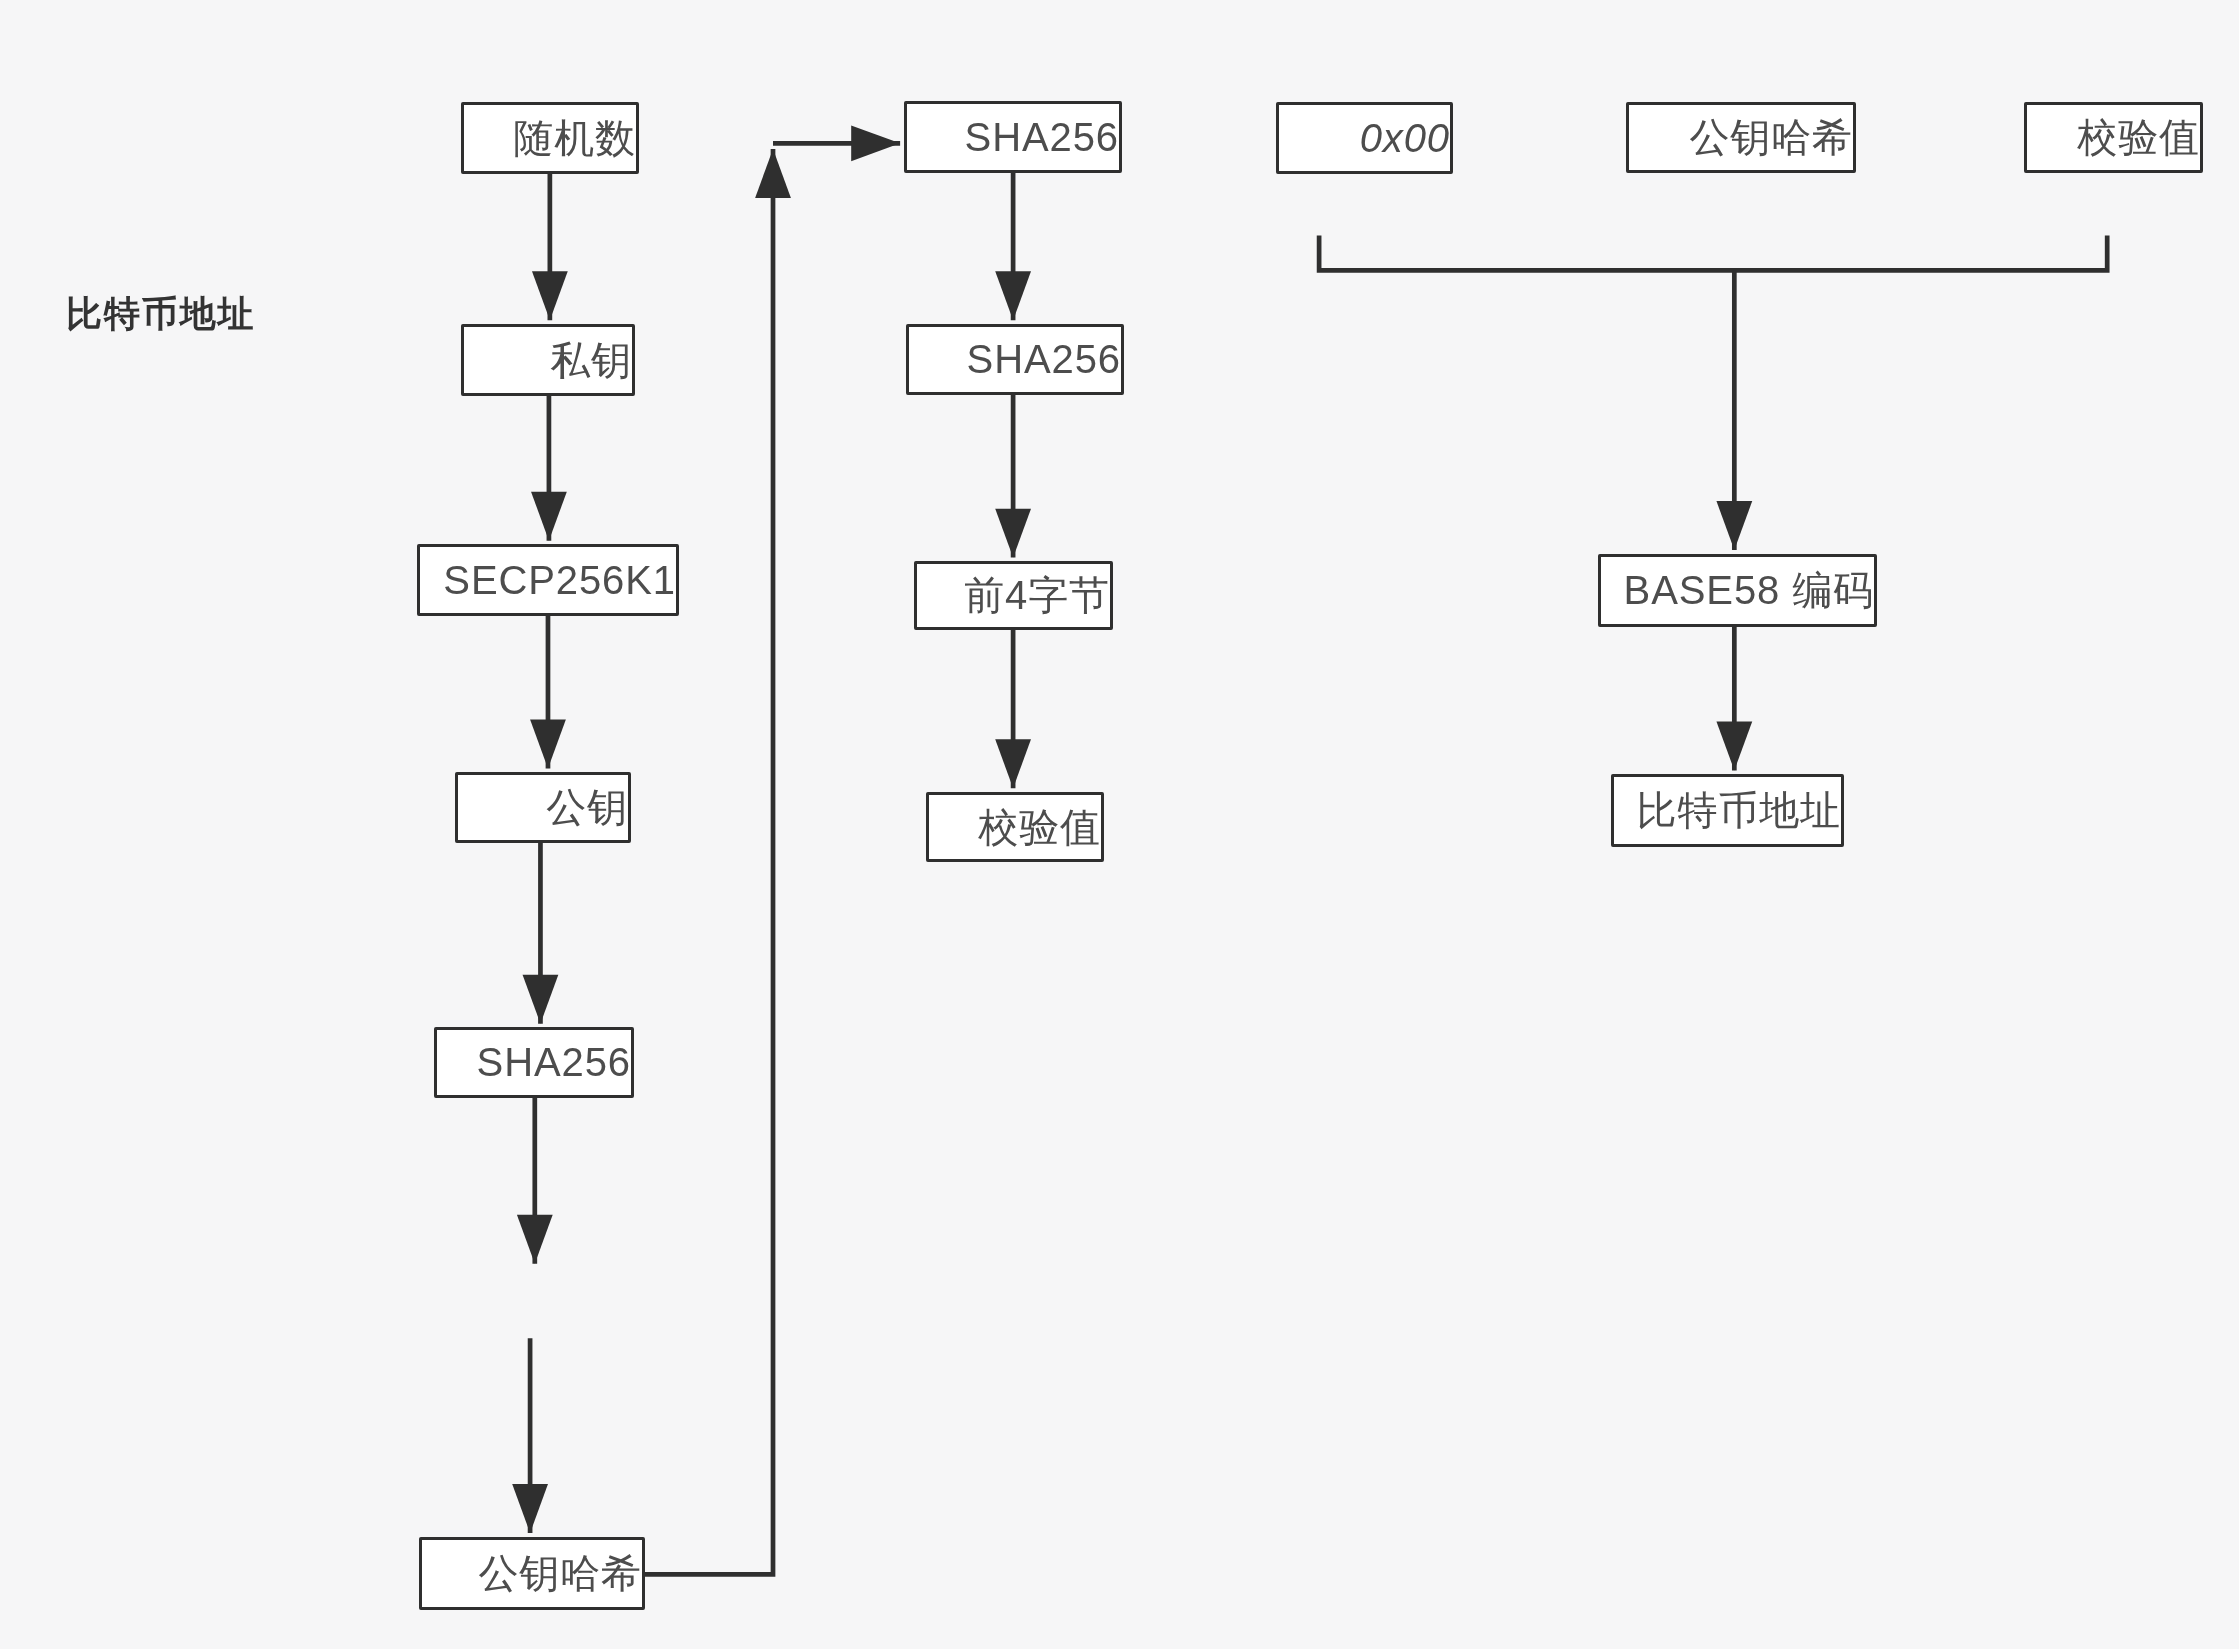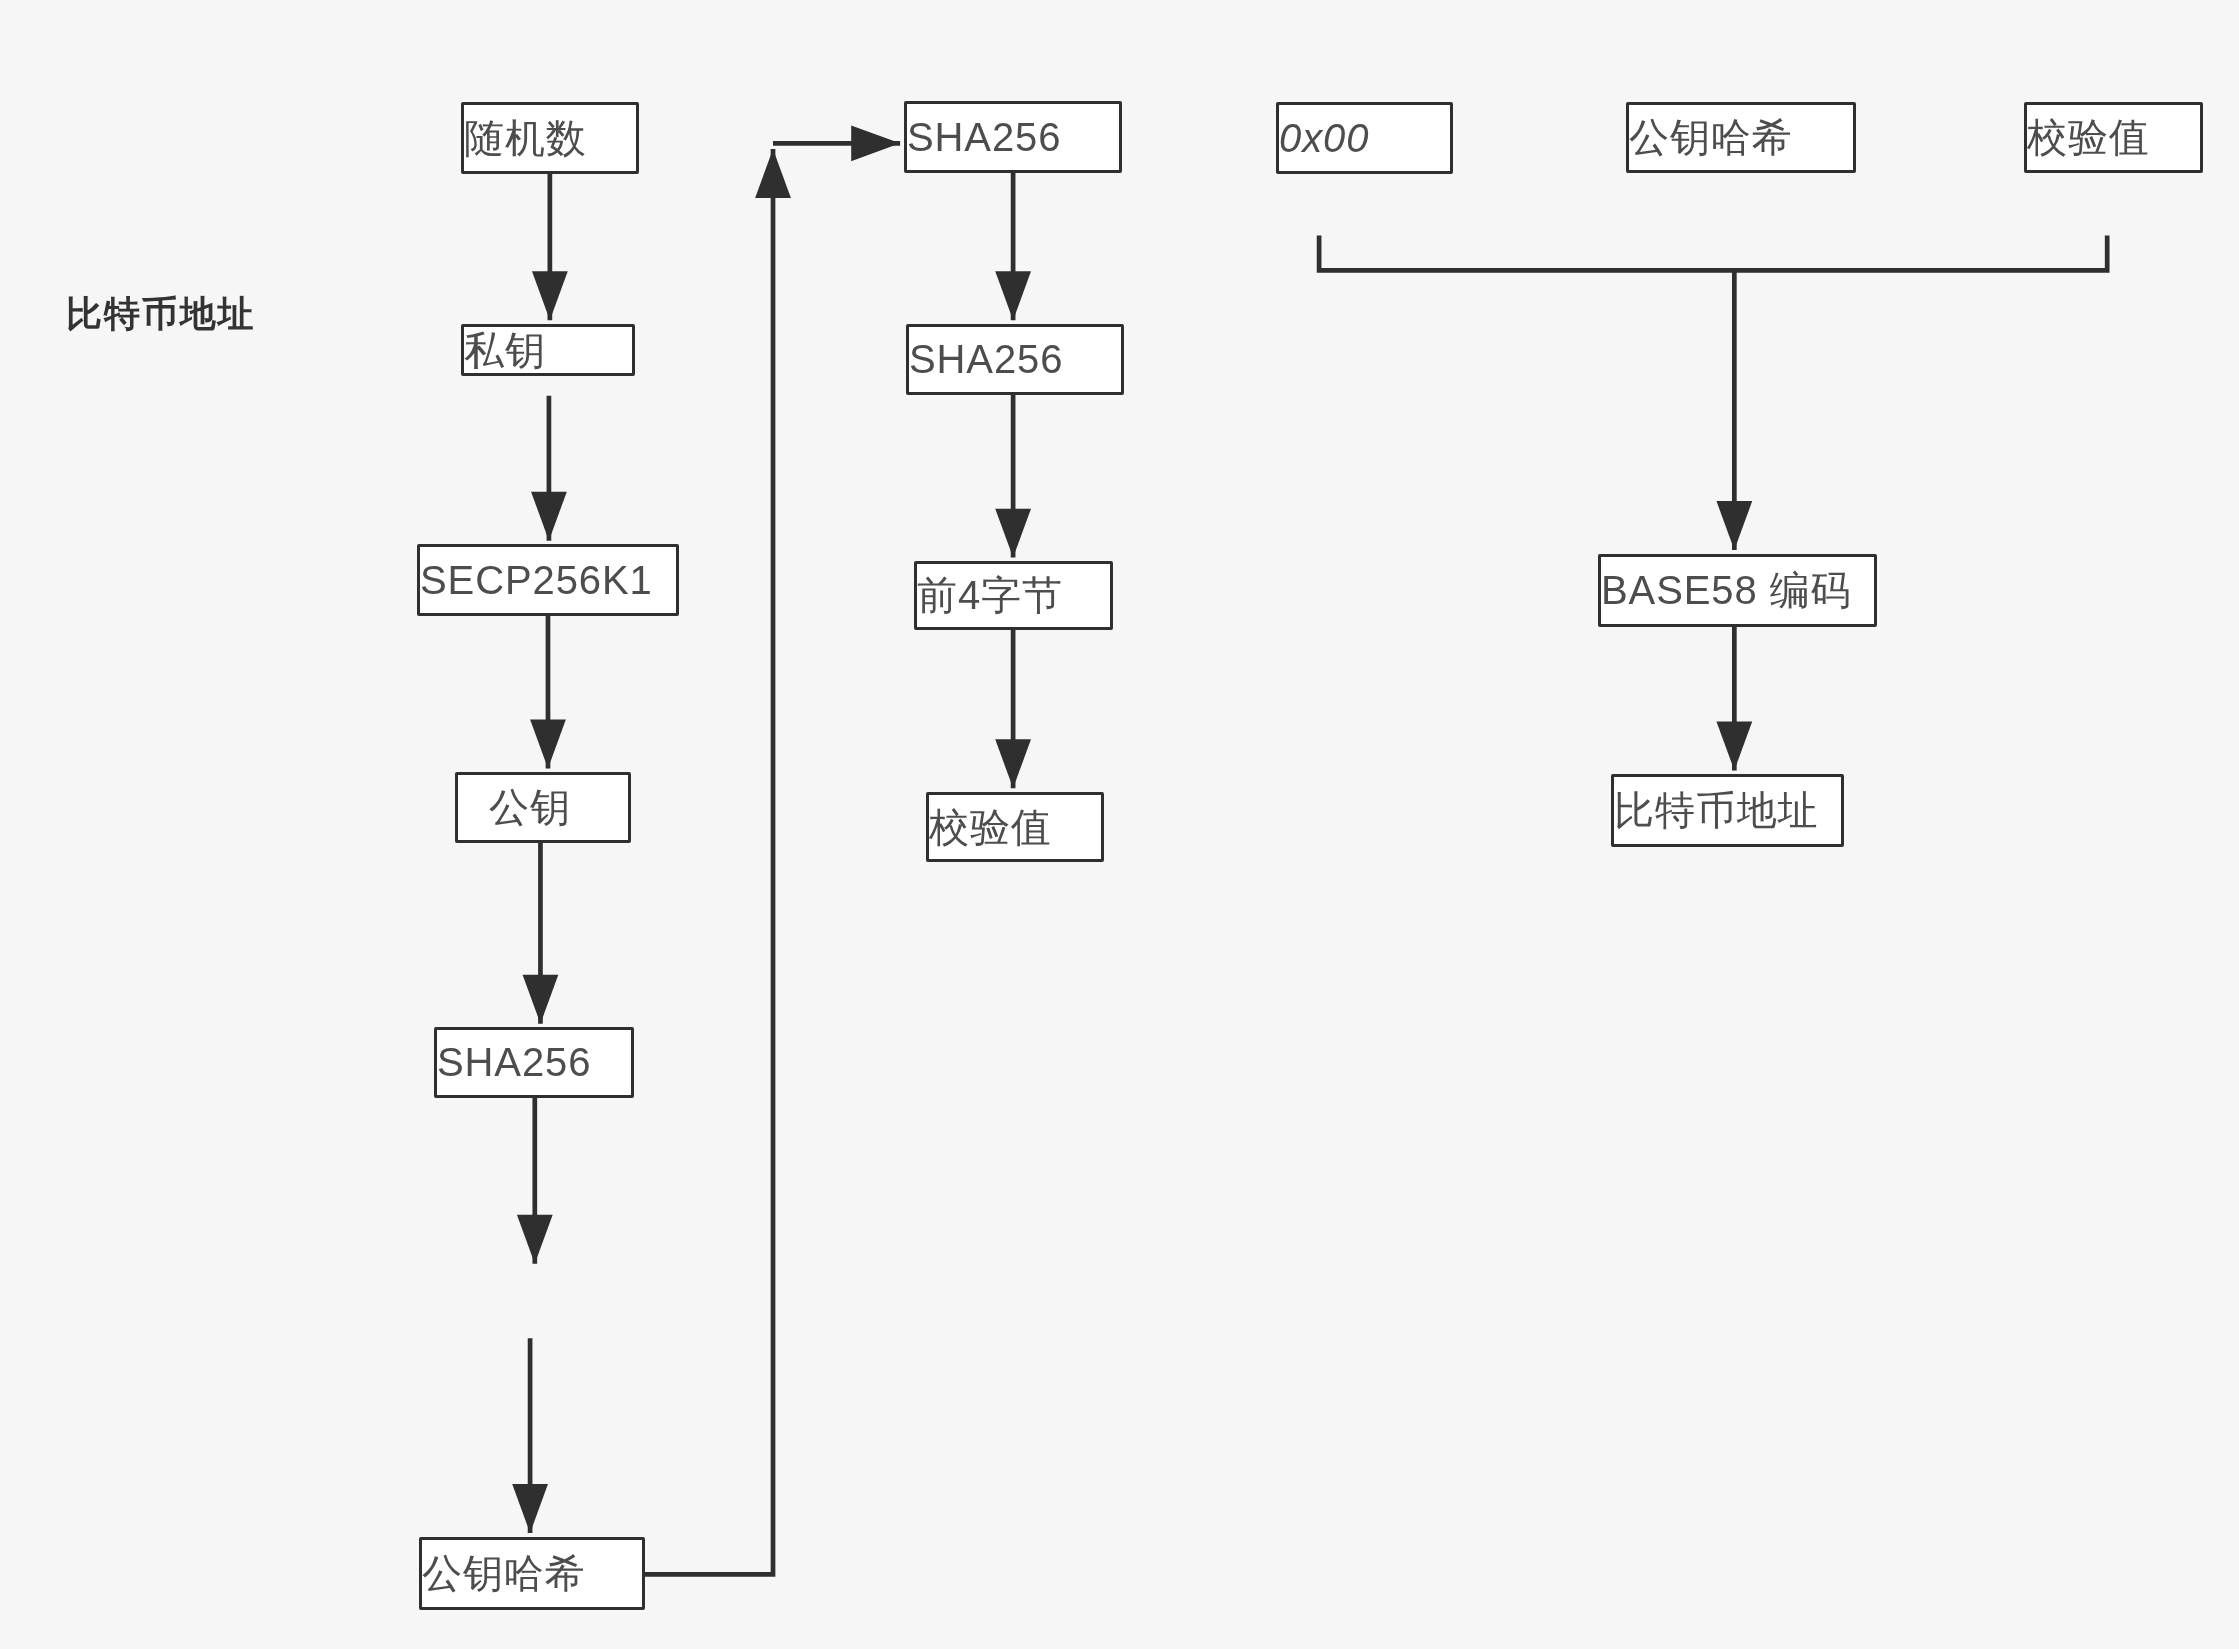--- a/index.html
+++ b/index.html
@@ -18,37 +18,37 @@
     font-family:"Liberation Sans","DejaVu Sans",sans-serif;
     overflow:hidden;
   }
   .edges{position:absolute;left:0;top:0;width:2239px;height:1650px;}
   .node{
     position:absolute;
     box-sizing:border-box;
     background:var(--node-fill);
     border:3.8px solid var(--node-border);
     border-radius:1.9px;
-    display:flex;align-items:center;justify-content:flex-start;
+    display:flex;align-items:center;justify-content:flex-end;
     color:var(--node-text);
     font-size:40px;
     letter-spacing:0.9px;
     white-space:nowrap;
   }
   .diagram-title{
     position:absolute;
     left:66px;top:290px;
     font-size:36px;
     font-weight:bold;
     color:var(--title-text);
     letter-spacing:1.9px;
   }
   
   .pos-random   {left:461px;  top:102px;  width:178px; height:72px;}
-  .pos-privkey  {left:461px;  top:324px;  width:174px; height:52px;}
+  .pos-privkey  {left:461px;  top:324px;  width:174px; height:72px;}
   .pos-secp     {left:417px;  top:544px;  width:262px; height:72px;}
   .pos-pubkey   {left:455px;  top:772px;  width:176px; height:71px;padding-left:31px;}
   .pos-sha256a  {left:434px;  top:1027px; width:200px; height:71px;}
   .pos-ripemd   {left:397px;  top:1267px; width:265px; height:71px;}
   .pos-pubhash1 {left:419px;  top:1537px; width:226px; height:73px;}
   
   .pos-sha256b  {left:904px;  top:101px;  width:218px; height:72px;}
   .pos-sha256c  {left:906px;  top:324px;  width:218px; height:71px;}
   .pos-first4   {left:914px;  top:561px;  width:199px; height:69px;}
   .pos-checksum1{left:926px;  top:792px;  width:178px; height:70px;}

